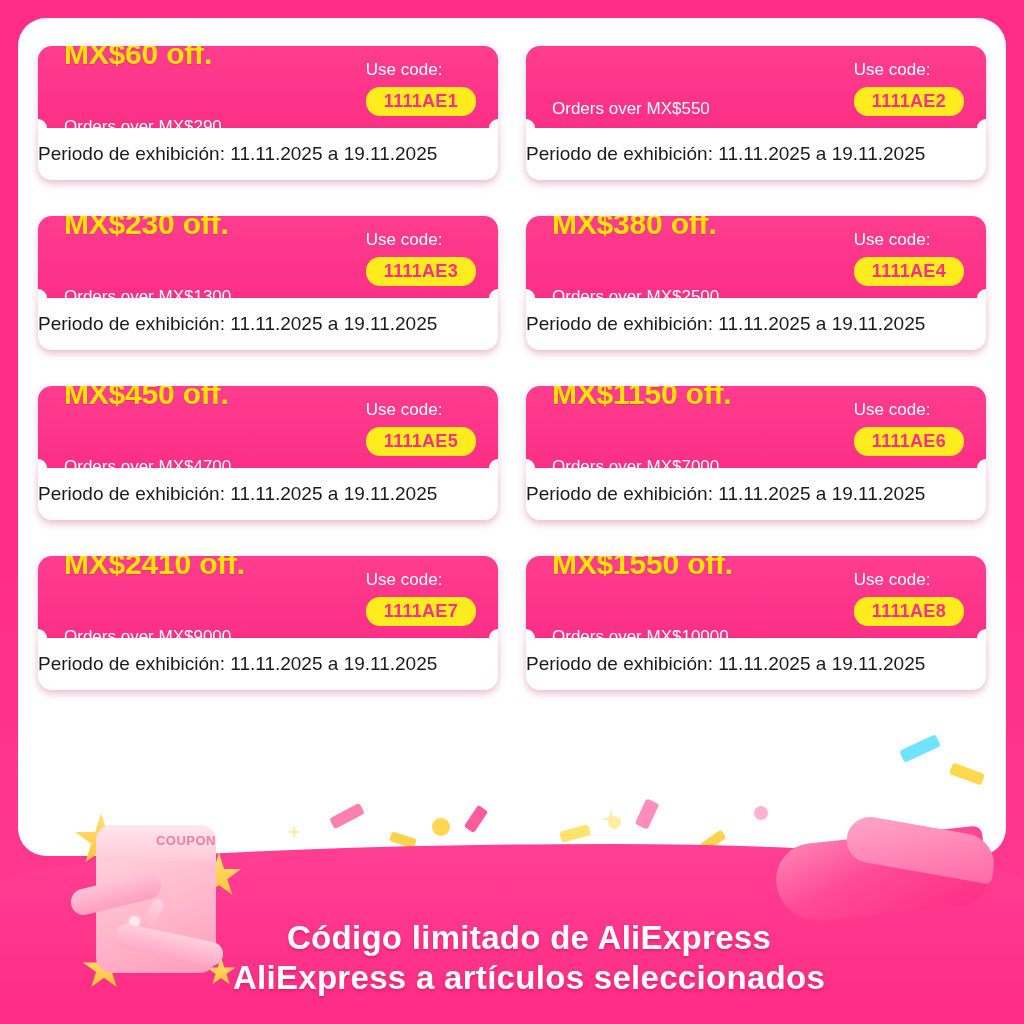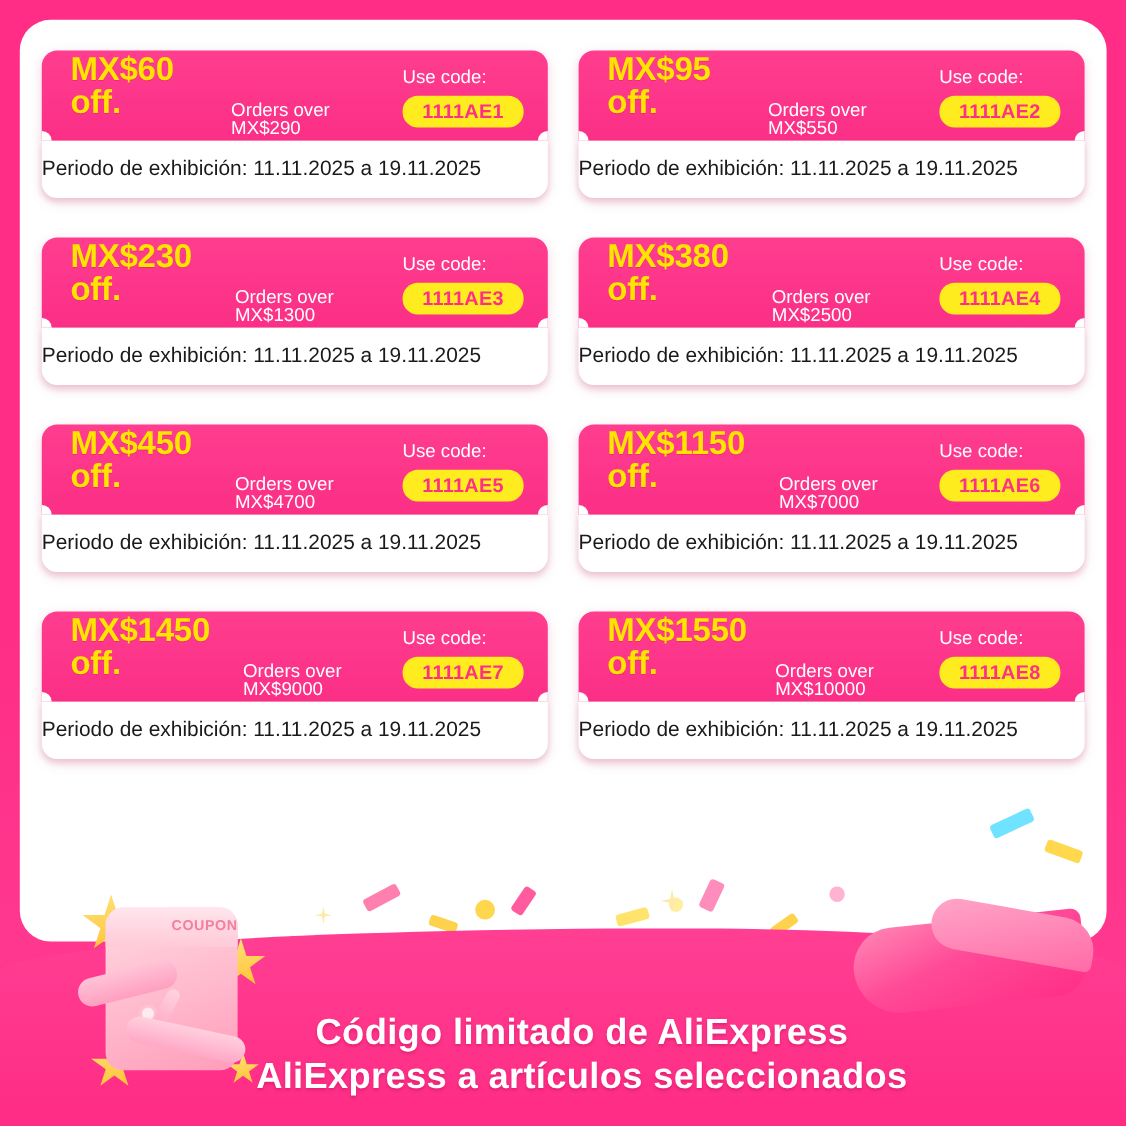--- a/index.html
+++ b/index.html
@@ -67,21 +67,21 @@
     height: 18px;
     background: #ffffff;
     border-radius: 50%;
     bottom: -9px;
   }
   .coupon-top::before { left: -9px; }
   .coupon-top::after { right: -9px; }
 
   .amount-block {
     display: flex;
-    flex-direction: row;
+    flex-direction: column;
     justify-content: center;
     line-height: 1;
   }
   .amount {
     font-size: 30px;
     font-weight: bold;
     color: #ffe400;
     letter-spacing: -0.2px;
     margin-bottom: 7px;
     text-shadow: 0 1px 0 rgba(200,0,70,0.25);
@@ -330,21 +330,20 @@
         </div>
       </div>
       <div class="coupon-bottom">
         <div class="period">Periodo de exhibición: 11.11.2025 a 19.11.2025</div>
       </div>
     </div>
 
     <div class="coupon">
       <div class="coupon-top">
         <div class="amount-block">
-          <div class="amount">MX$95 off.</div>
           <div class="over">Orders over MX$550</div>
         </div>
         <div class="code-block">
           <div class="use-code">Use code:</div>
           <div class="code-pill">1111AE2</div>
         </div>
       </div>
       <div class="coupon-bottom">
         <div class="period">Periodo de exhibición: 11.11.2025 a 19.11.2025</div>
       </div>
@@ -410,21 +409,21 @@
         </div>
       </div>
       <div class="coupon-bottom">
         <div class="period">Periodo de exhibición: 11.11.2025 a 19.11.2025</div>
       </div>
     </div>
 
     <div class="coupon">
       <div class="coupon-top">
         <div class="amount-block">
-          <div class="amount">MX$1450 off.</div>
+          <div class="amount">MX$2410 off.</div>
           <div class="over">Orders over MX$9000</div>
         </div>
         <div class="code-block">
           <div class="use-code">Use code:</div>
           <div class="code-pill">1111AE7</div>
         </div>
       </div>
       <div class="coupon-bottom">
         <div class="period">Periodo de exhibición: 11.11.2025 a 19.11.2025</div>
       </div>

